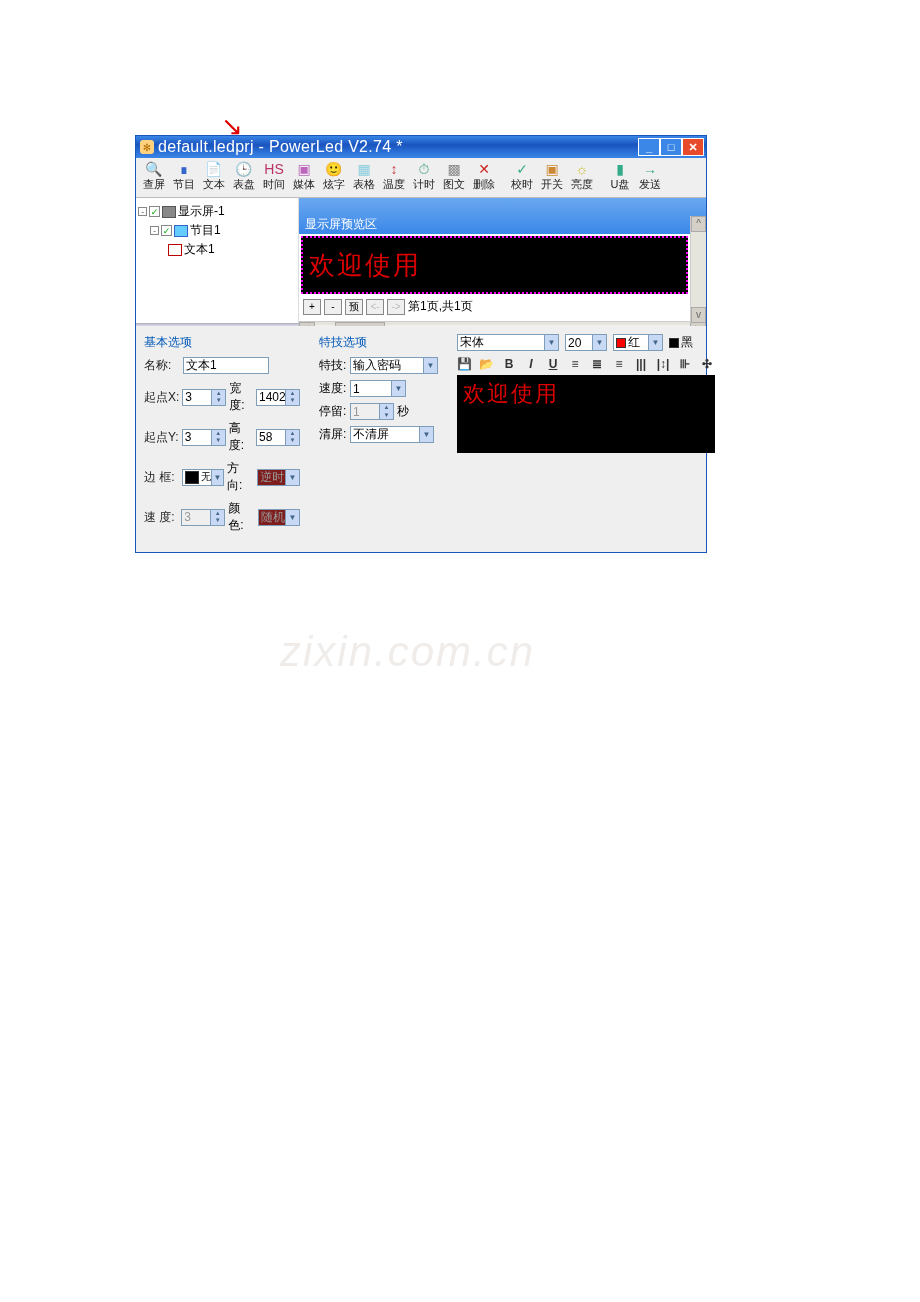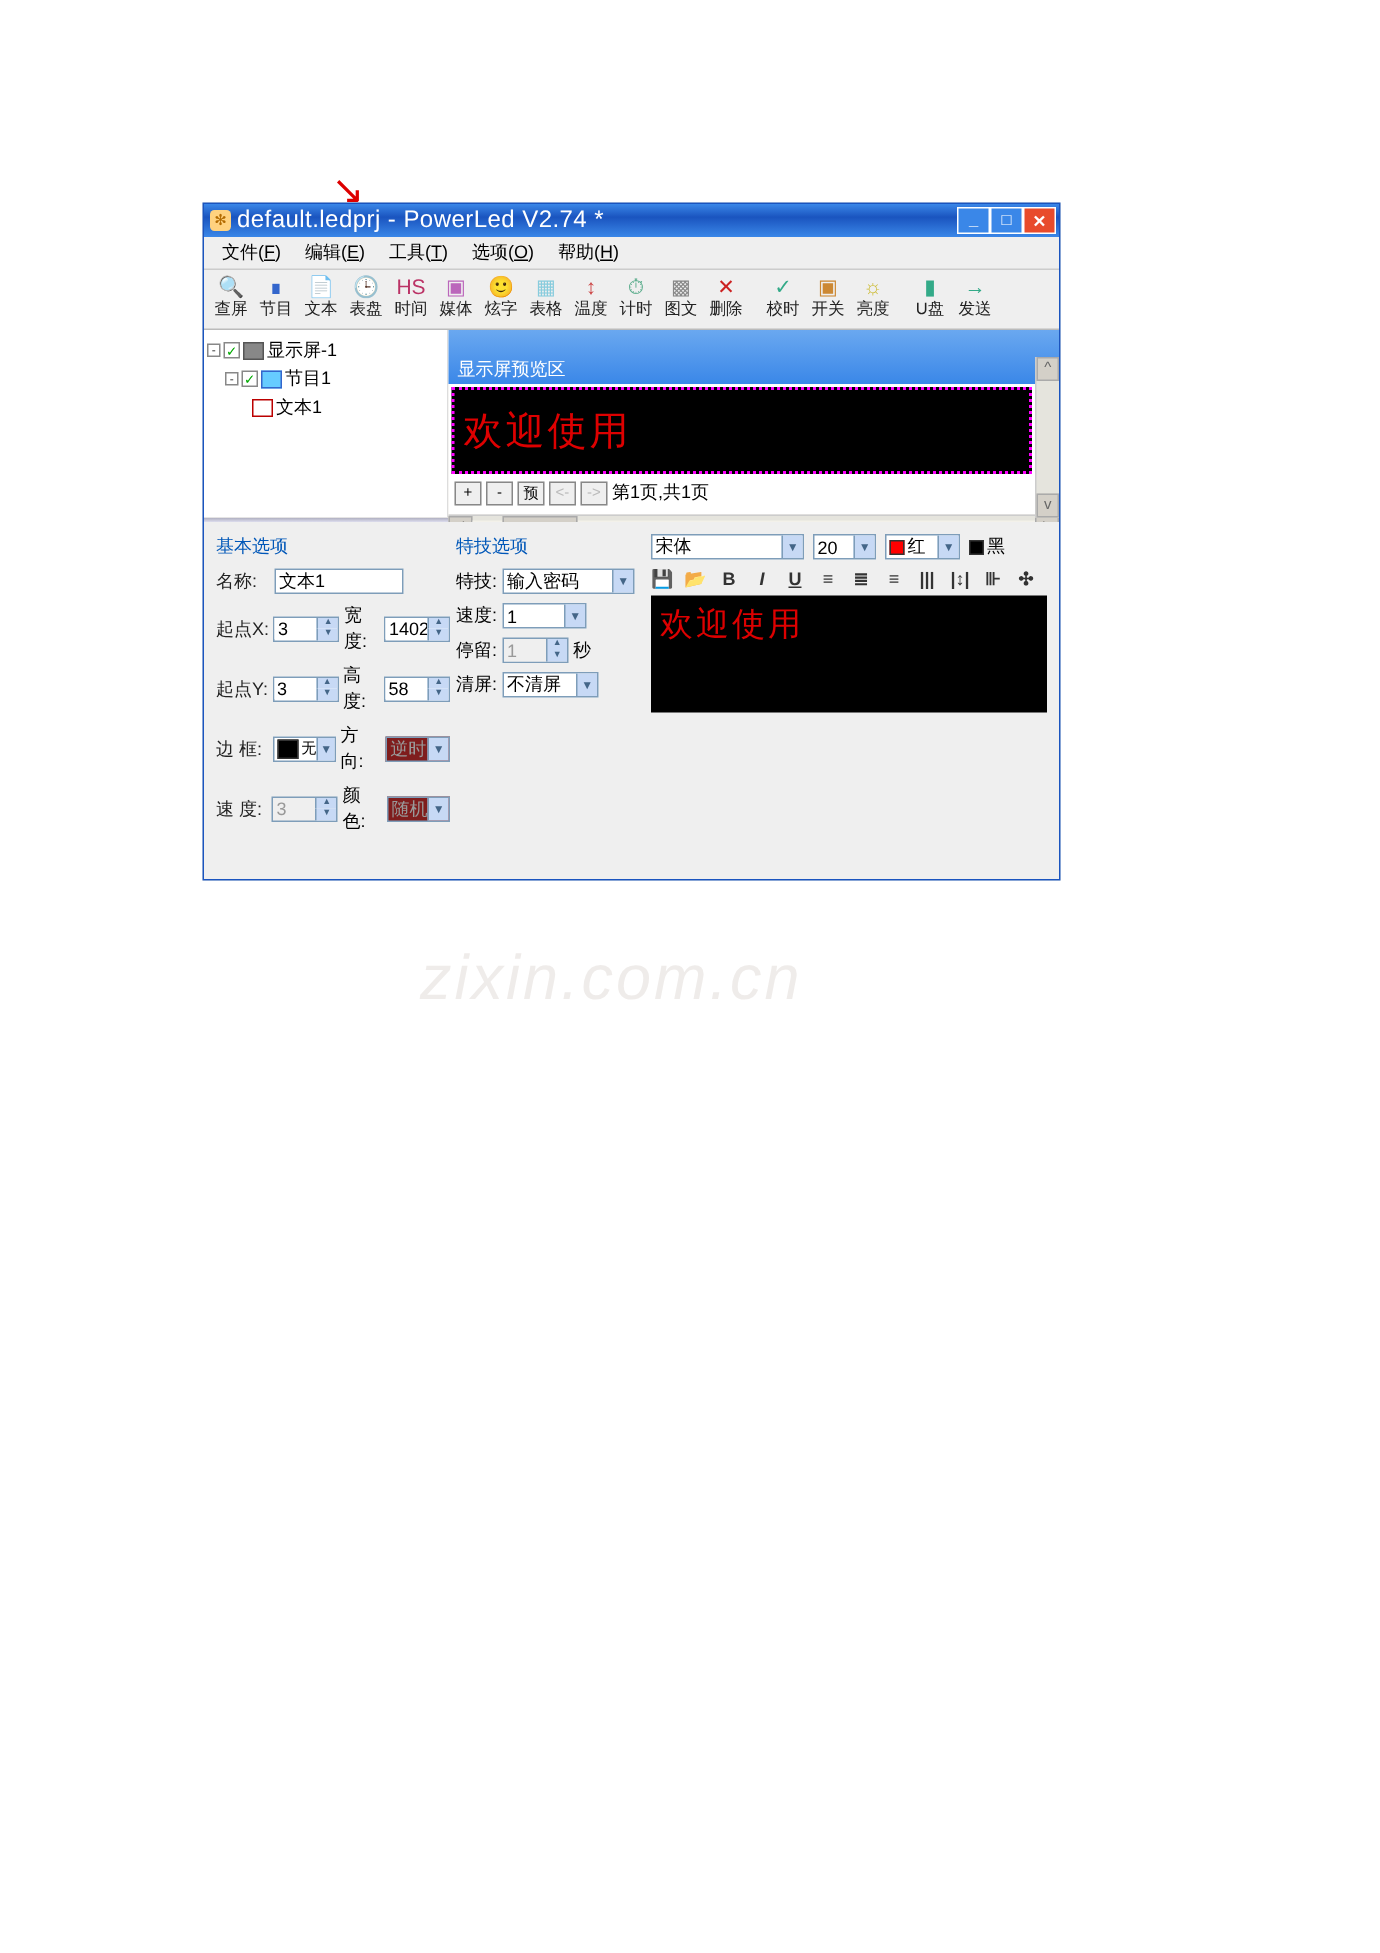--- a/index.html
+++ b/index.html
@@ -41,21 +41,21 @@
 .preview-body{padding:2px 18px 2px 2px}
 .led-box{height:58px;background:#000;border:2px dotted #f0f;display:flex;align-items:center;padding-left:6px}
 .led-text{color:#d00;font-size:26px;font-family:"SimSun";letter-spacing:2px}
 .pagectl{display:flex;align-items:center;gap:3px;padding:4px 2px;font-size:12px}
 .pbtn{width:18px;height:16px;border:1px solid #888;background:#efefef;display:inline-flex;align-items:center;justify-content:center;font-size:10px}
 .hscroll{height:16px;background:#e5e4dd;border-top:1px solid #ccc;margin:0;display:flex;justify-content:space-between;align-items:center}
 .hscroll .arr{width:16px;height:14px;background:#d4d0c8;border:1px solid #aaa;text-align:center;font-size:10px;color:#666;line-height:12px}
 .hscroll .track{flex:1;height:8px;background:#f3f1ea;position:relative}
 .hscroll .thumb{position:absolute;left:20px;top:-3px;width:50px;height:14px;background:#d4d0c8;border:1px solid #aaa}
 .divider{height:3px;background:linear-gradient(#aab,#dde)}
-.props{display:flex;background:#efefef;padding:8px 8px 24px 8px;gap:4px;position:relative}
+.props{display:flex;background:#efefef;padding:8px 8px 12px 8px;gap:19px;position:relative}
 .group-title{color:#0057b8;font-size:12px;margin-bottom:6px}
 .basic{width:156px;font-size:12px}
 .form-row{display:flex;align-items:center;margin-bottom:6px;gap:3px}
 .lbl{width:36px;color:#222;white-space:nowrap}
 .lbl-s{width:28px}
 input.txt{height:17px;border:1px solid #7e9db9;background:#fff;padding:0 2px;font-size:12px}
 .txt-w{width:86px}
 .spin{width:44px;height:17px;border:1px solid #7e9db9;background:#fff;display:inline-flex;align-items:center;font-size:12px}
 .spin input{border:0;width:28px;outline:0;padding-left:2px;font-size:12px}
 .spin .sbtns{width:14px;height:15px;display:flex;flex-direction:column;margin-left:auto}
@@ -89,27 +89,20 @@
       <span class="red-arrow">↘</span>
       <span class="app-icon">✻</span>
       <span class="title-text">default.ledprj - PowerLed V2.74 *</span>
       <div class="win-btns">
         <div class="win-btn win-min">_</div>
         <div class="win-btn win-max">□</div>
         <div class="win-btn win-close">✕</div>
       </div>
     </div>
 
-    <div class="menubar">
-      <span class="menuitem"><span>文件</span>(<span class="ul">F</span>)</span>
-      <span class="menuitem"><span>编辑</span>(<span class="ul">E</span>)</span>
-      <span class="menuitem"><span>工具</span>(<span class="ul">T</span>)</span>
-      <span class="menuitem"><span>选项</span>(<span class="ul">O</span>)</span>
-      <span class="menuitem"><span>帮助</span>(<span class="ul">H</span>)</span>
-    </div>
 
     <div class="toolbar" id="toolbar">
         <div class="tbtn">
           <div class="ticon" style="color: rgb(85, 170, 136);">🔍</div>
           <div class="tlabel">查屏</div>
         </div>
         <div class="tbtn">
           <div class="ticon" style="color: rgb(51, 102, 204);">∎</div>
           <div class="tlabel">节目</div>
         </div>
@@ -323,21 +316,21 @@
               <input disabled="" value="1" style="">
               <span class="sbtns">
                 <span class="sb">▲</span>
                 <span class="sb">▼</span>
               </span>
             </span>
           <span>秒</span>
         </div>
         <div class="form-row">
           <span class="lbl-s">清屏:</span>
-          <span class="sel" style="width:64px">
+          <span class="sel" style="width:84px">
               <span>不清屏</span>
               <span class="dd">▼</span>
             </span>
         </div>
       </div>
 
       <div class="text-edit">
         <div class="font-row">
           <span class="sel" style="width:102px">
               <span>宋体</span>

